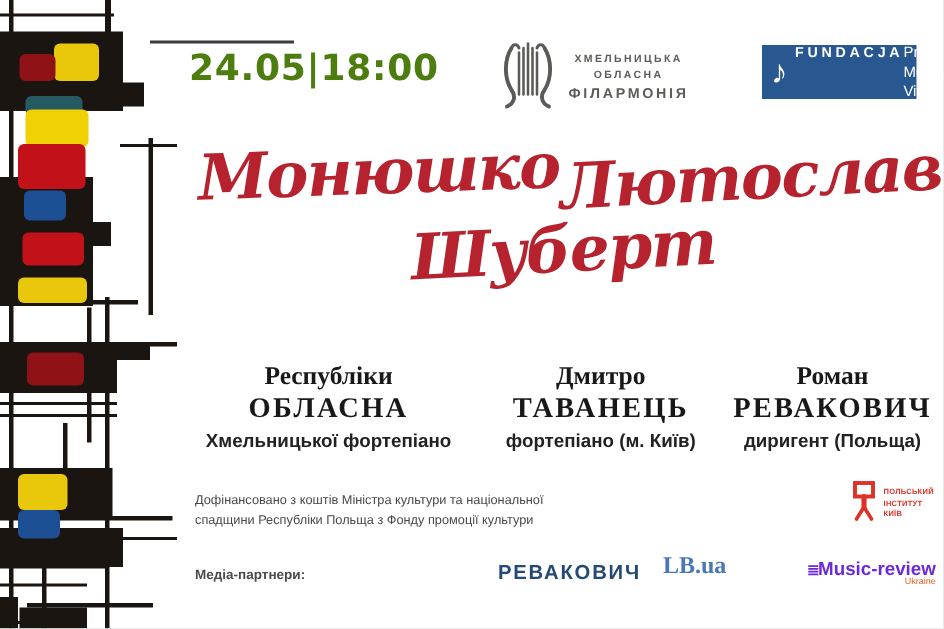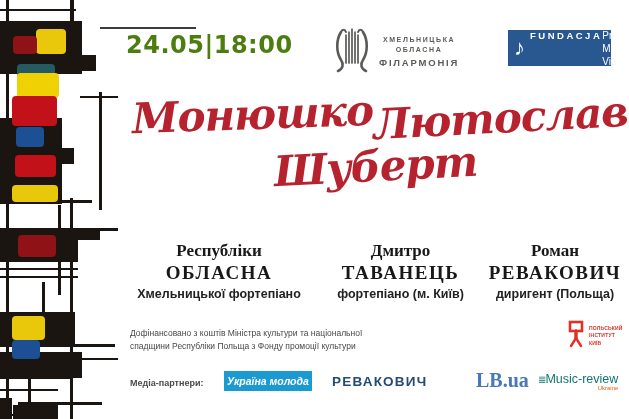--- a/index.html
+++ b/index.html
@@ -58,24 +58,24 @@
   .institute{position:absolute;left:566px;top:320px;display:flex;align-items:center;gap:3px;}
   .inst-text{display:flex;flex-direction:column;color:#e03127;font-size:5px;
     font-weight:700;line-height:1.5;letter-spacing:.2px;}
   
   .media-label{position:absolute;left:130px;top:378px;font-size:9px;font-weight:700;color:#4a4a4a;}
   .um-box{position:absolute;left:224px;top:371px;width:88px;height:20px;background:#1b9ad2;
     display:flex;align-items:center;justify-content:center;}
   .um-box span{color:#fff;font-size:10.5px;font-weight:700;font-style:italic;white-space:nowrap;}
   .ukrinform{position:absolute;left:332px;top:374px;font-size:13.5px;font-weight:700;
     color:#254a75;letter-spacing:1.2px;}
-  .lbua{position:absolute;left:476px;top:369px;font-family:"Liberation Serif",serif;
-    font-size:20px;font-weight:700;color:#4a78b5;}
+  .lbua{position:absolute;left:442px;top:369px;font-family:"Liberation Serif",serif;
+    font-size:16px;font-weight:700;color:#4a78b5;}
   .mr{position:absolute;left:538px;top:372px;text-align:right;}
-  .mr-main{font-size:12.5px;font-weight:400;color:#0f766e;white-space:nowrap;}
+  .mr-main{font-size:12.5px;font-weight:700;color:#6d28d9;white-space:nowrap;}
   .mr-main .gl{font-size:10px;letter-spacing:-1px;}
   .mr-sub{font-size:6px;color:#e8601c;margin-top:-1px;}
 </style>
 </head>
 <body>
 
 <div class="poster">
 
   <div class="art">
 
@@ -202,23 +202,20 @@
     </span>
     <span class="inst-text">
       <span>ПОЛЬСЬКИЙ</span>
       <span>ІНСТИТУТ</span>
       <span>КИЇВ</span>
     </span>
   </div>
 
   <div class="media-label">Медіа-партнери:</div>
 
-  <div class="um-box">
-    <span>Україна молода</span>
-  </div>
 
   <div class="ukrinform">РЕВАКОВИЧ</div>
 
   <div class="lbua">LB.ua</div>
 
   <div class="mr">
     <div class="mr-main">
       <span class="gl">≣</span><span>Music-review</span>
     </div>
     <div class="mr-sub">Ukraine</div>

